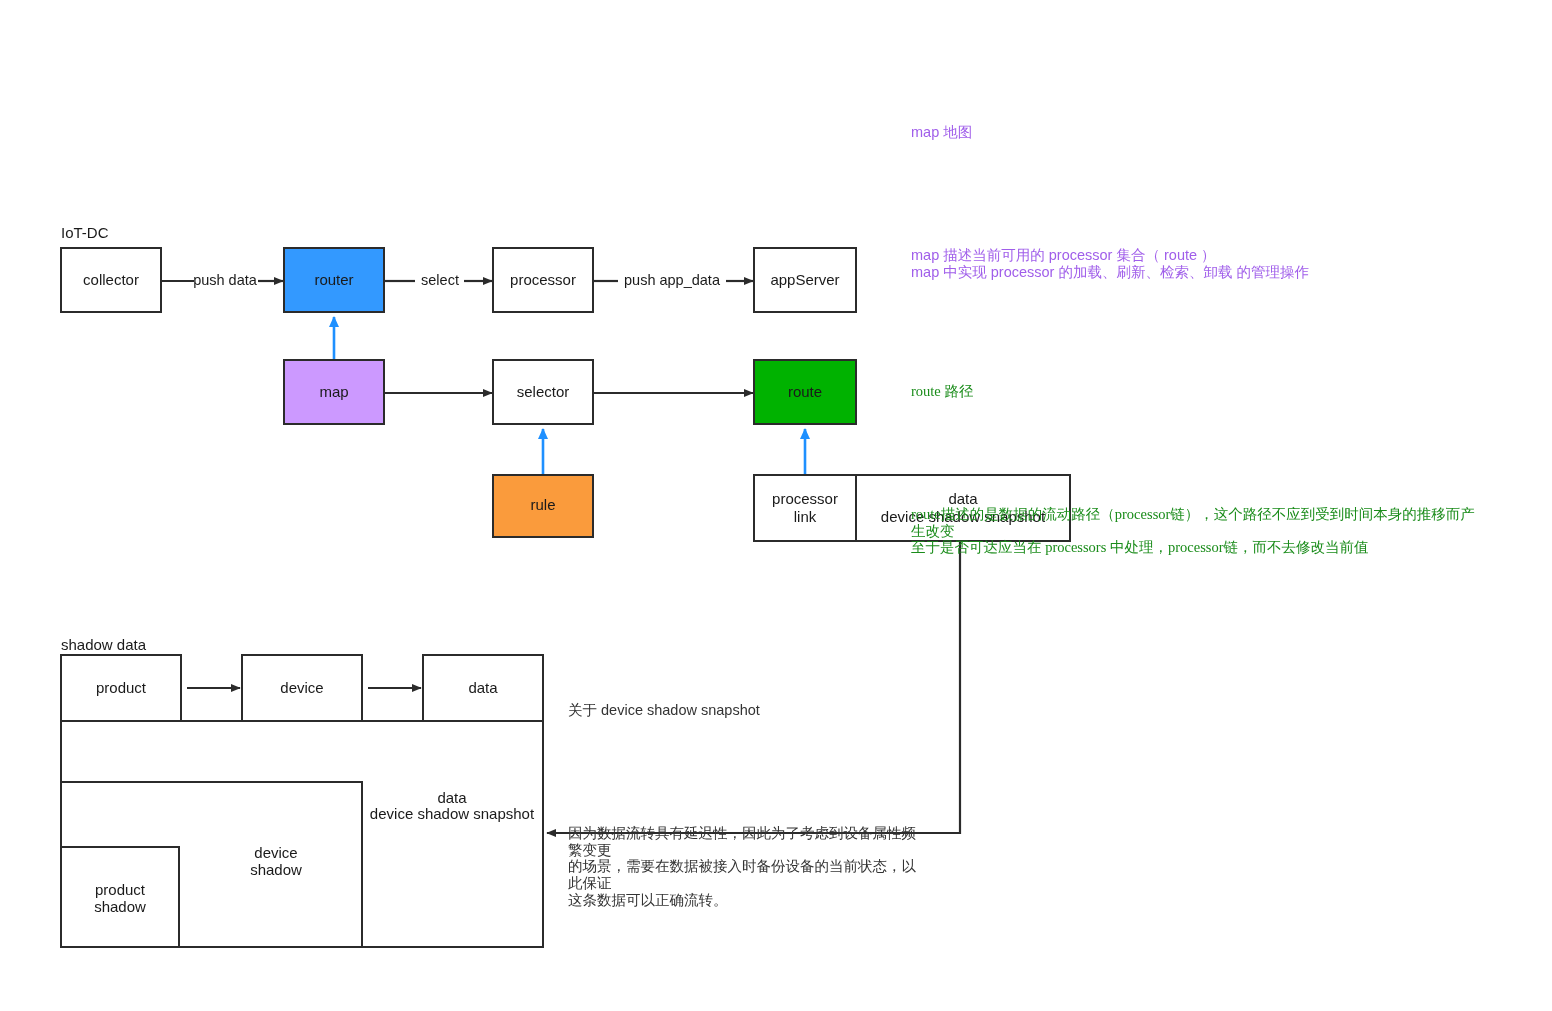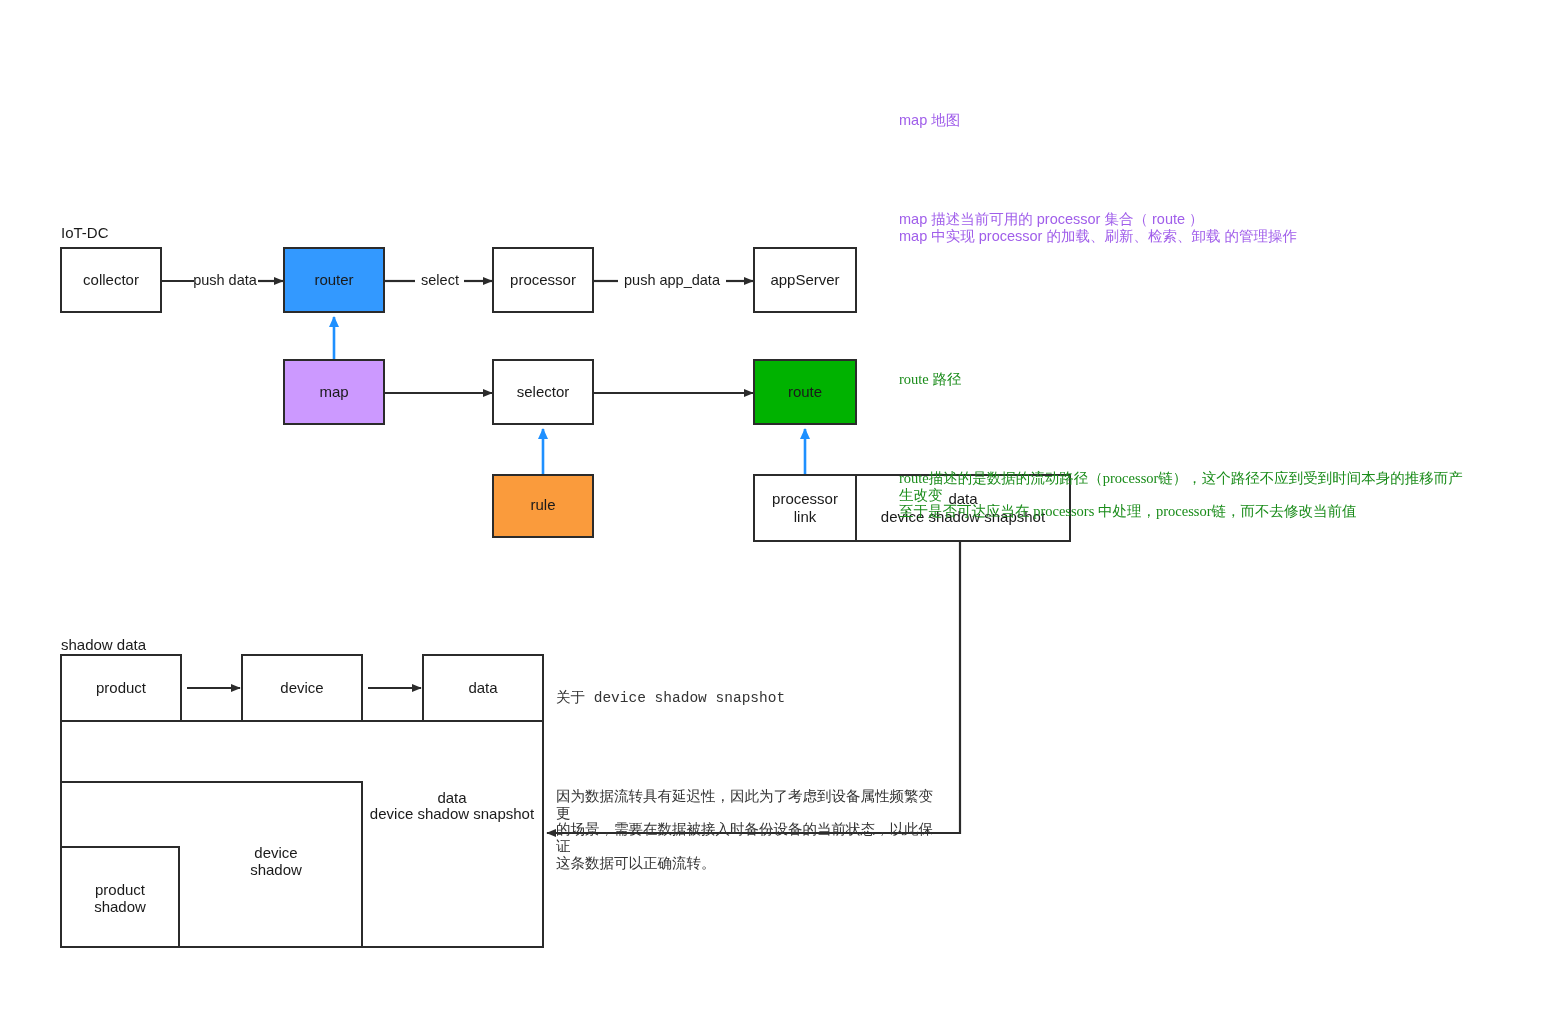--- a/index.html
+++ b/index.html
@@ -63,22 +63,22 @@
     position: absolute;
     font-family: "Liberation Sans", sans-serif;
     font-size: 14.5px;
     line-height: 16.6px;
     white-space: pre-wrap;
   }
   .note-title { font-size: 14.5px; }
   .note-purple { color: #A05EEA; }
   .note-orange { color: #F08A1E; }
   .note-green  { color: #1A8C1A; font-family: Liberation Serif, serif; }
-  .note-black  { color: #333333; font-family: Liberation Mono, monospace; }
-  .note-block { margin: 0; }
+  .note-black  { color: #333333; }
+  .note-block { margin: 12px; }
   .note-gap { height: 16px; }
 </style>
 </head>
 <body>
 
 <svg id="canvas" viewBox="0 0 1552 1011">
   <defs>
     <marker id="arrow-black" markerWidth="10" markerHeight="8" refX="9.2" refY="4" orient="auto" markerUnits="userSpaceOnUse">
       <path d="M0,0 L10,4 L0,8 z" fill="#2b2b2b"></path>
     </marker>

